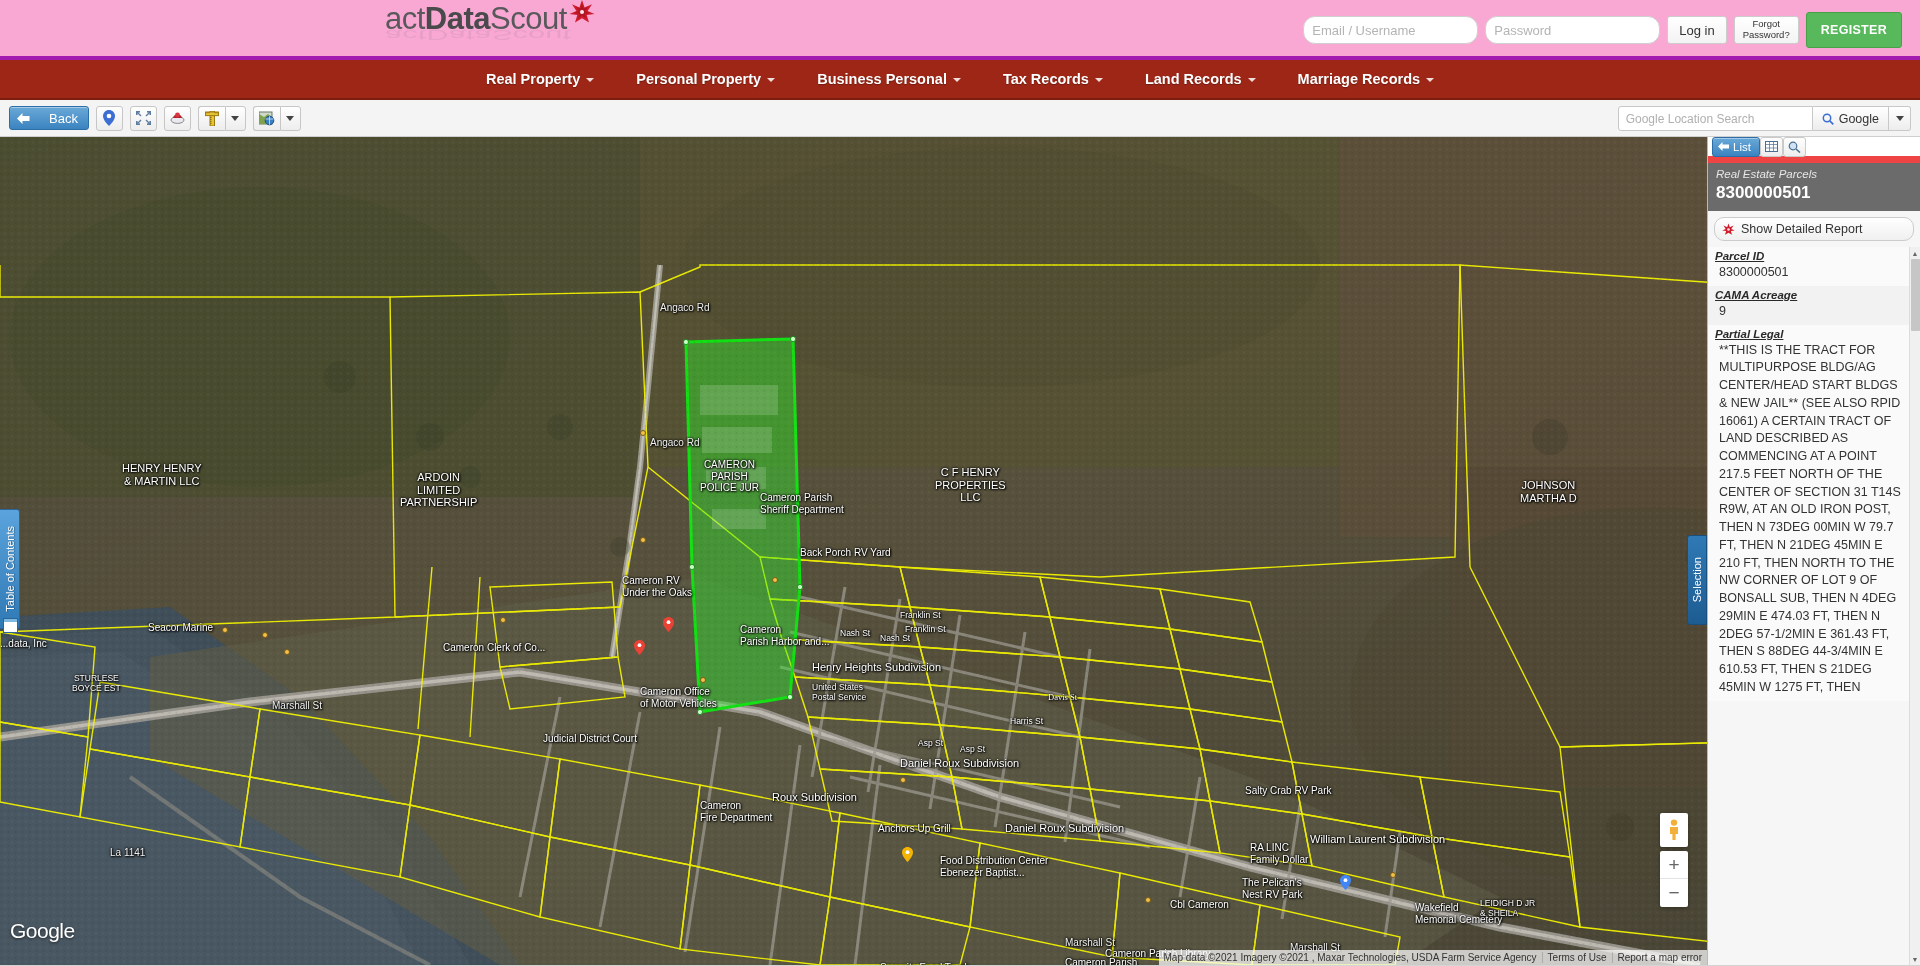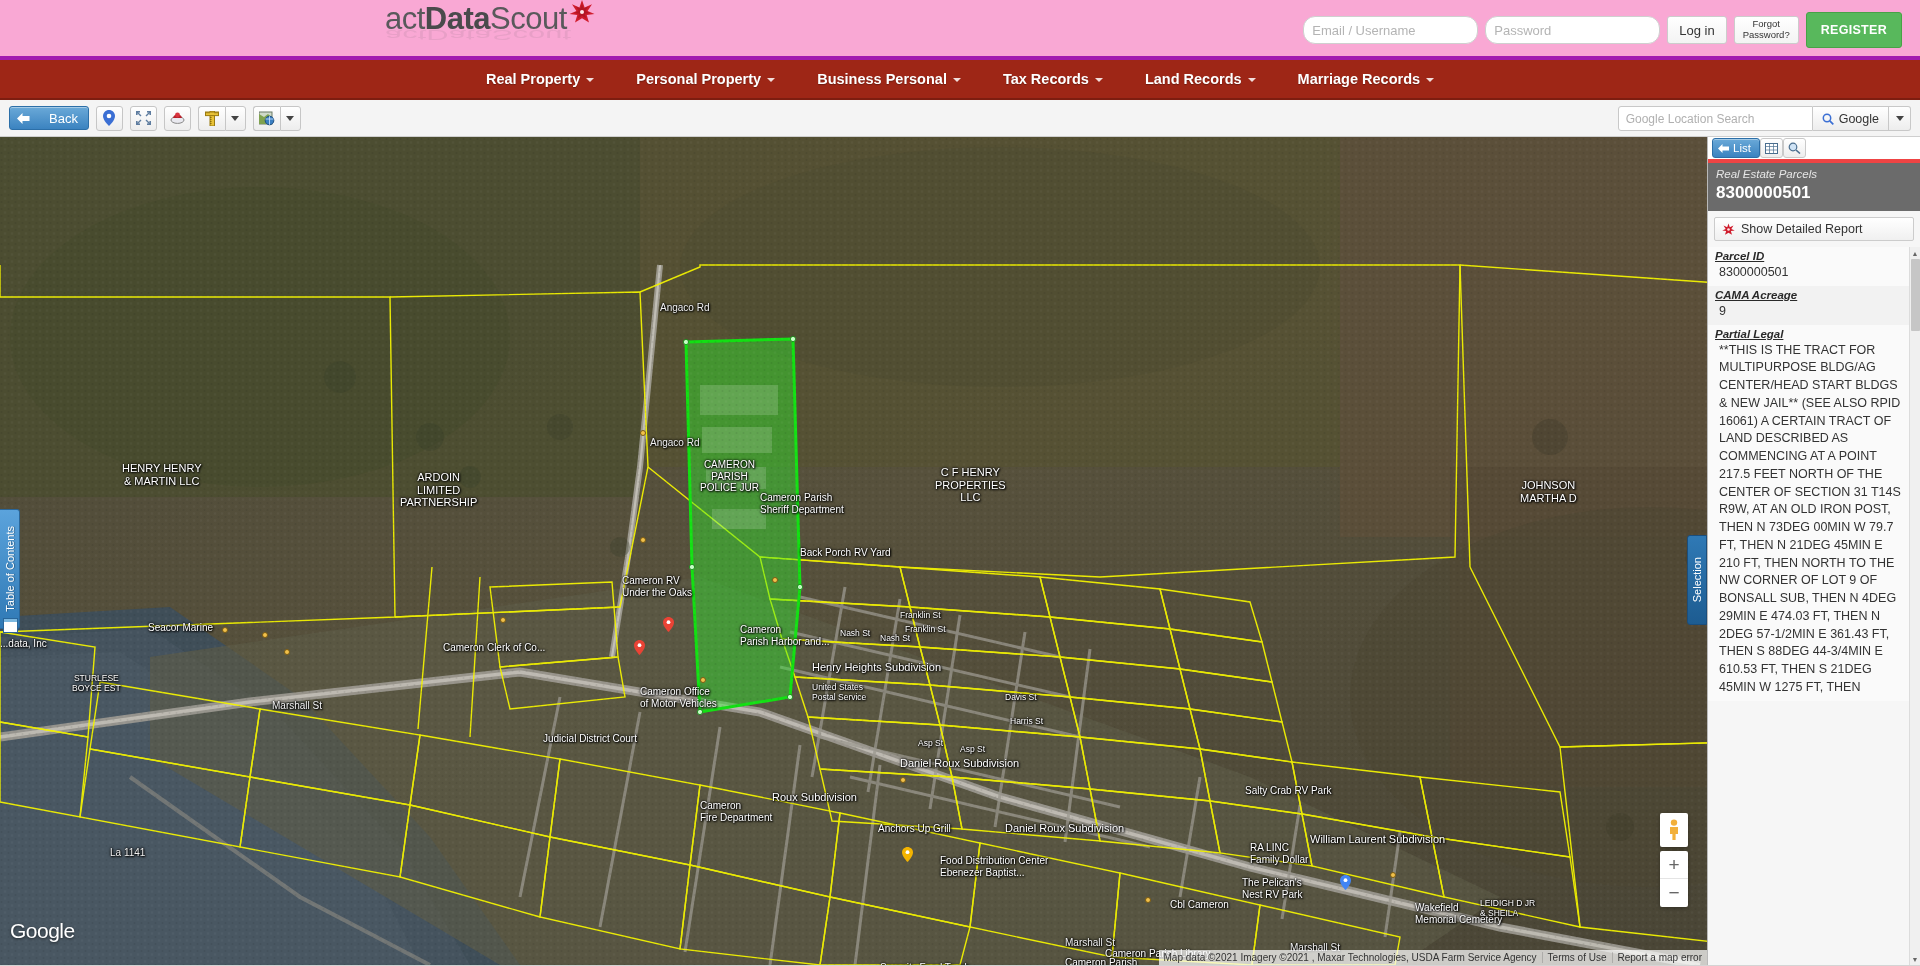--- a/index.html
+++ b/index.html
@@ -171,34 +171,34 @@
     background:#f2c14b; border:1px solid #7a5a12; z-index:11;}
   .poi-pin { position:absolute; width:11px;height:15px; z-index:11;}
 
   
   .rpanel {
     position:absolute; right:0; top:0; width:213px; height:828px;
     background:#f6f6f6; border-left:1px solid #b9b9b9; z-index:40;
     display:flex; flex-direction:column;
   }
   .rp-toolbar { height:26px; display:flex; align-items:center; gap:0; padding:3px 4px;
-    background:#fff; border-bottom:4px solid #ef4444;}
+    background:#fff; border-bottom:7px solid #ef4444;}
   .rp-list-btn {
     height:20px; padding:0 8px 0 5px; border:1px solid #2c6fa8; border-radius:3px;
     background:linear-gradient(#6aa9d8,#3b83c0); color:#fff; font-size:11.5px;
     display:flex;align-items:center;gap:4px; cursor:pointer;
     box-shadow:inset 0 1px 0 rgba(255,255,255,.4);
   }
   .rp-ibtn { height:20px; width:23px; border:1px solid #c9c9c9; border-radius:3px;
     background:linear-gradient(#fff,#ededed); display:flex;align-items:center;justify-content:center;cursor:pointer;}
   .rp-head { background:#6b6b6b; color:#fff; padding:5px 8px 8px;}
   .rp-head .t1 { font-size:11.5px; font-style:italic; color:#e6e6e6;}
   .rp-head .t2 { font-size:17px; font-weight:700; margin-top:3px;}
   .rp-report {
-    margin:6px 6px 0; height:24px; border:1px solid #cccccc; border-radius:2px;
+    margin:6px 6px 0; height:24px; border:1px solid #cccccc; border-radius:10px;
     background:linear-gradient(#fff,#f0f0f0); display:flex; align-items:center; gap:6px;
     padding:0 7px; font-size:12.5px; color:#333; cursor:pointer;
   }
   .rp-fields { flex:1; overflow:hidden; position:relative; margin-top:6px;}
   .rp-scroll { position:absolute; inset:0 11px 0 0; overflow:hidden;}
   .fld { padding:3px 7px 4px; }
   .fld:nth-child(odd){ background:#fafafa;}
   .fld:nth-child(even){ background:#f2f2f2;}
   .fld .lbl { font-size:11.5px; font-weight:700; font-style:italic; color:#2a2a2a;
     text-decoration:underline; margin-bottom:2px;}
@@ -606,21 +606,21 @@
 Takeout</div>
       <div class="mlabel road" style="left: 110px; top: 710px;">La 1141</div>
       <div class="mlabel road" style="left: 660px; top: 165px;">Angaco Rd</div>
       <div class="mlabel road" style="left: 650px; top: 300px;">Angaco Rd</div>
       <div class="mlabel xs" style="left: 900px; top: 474px;">Franklin St</div>
       <div class="mlabel xs" style="left: 905px; top: 488px;">Franklin St</div>
       <div class="mlabel xs" style="left: 918px; top: 602px;">Asp St</div>
       <div class="mlabel xs" style="left: 960px; top: 608px;">Asp St</div>
       <div class="mlabel xs" style="left: 840px; top: 492px;">Nash St</div>
       <div class="mlabel xs" style="left: 880px; top: 497px;">Nash St</div>
-      <div class="mlabel xs" style="left: 1005px; top: 556px;">Davis St</div>
+      <div class="mlabel xs" style="left: 1048px; top: 556px; font-family: Liberation Serif, serif;">Davis St</div>
       <div class="mlabel xs" style="left: 1010px; top: 580px;">Harris St</div>
     </div>
 
   <div class="toc-tab">
     <span>Table of Contents</span>
   </div>
   <div class="toc-icon"></div>
 
   <div class="sel-tab">
     <span>Selection</span>

